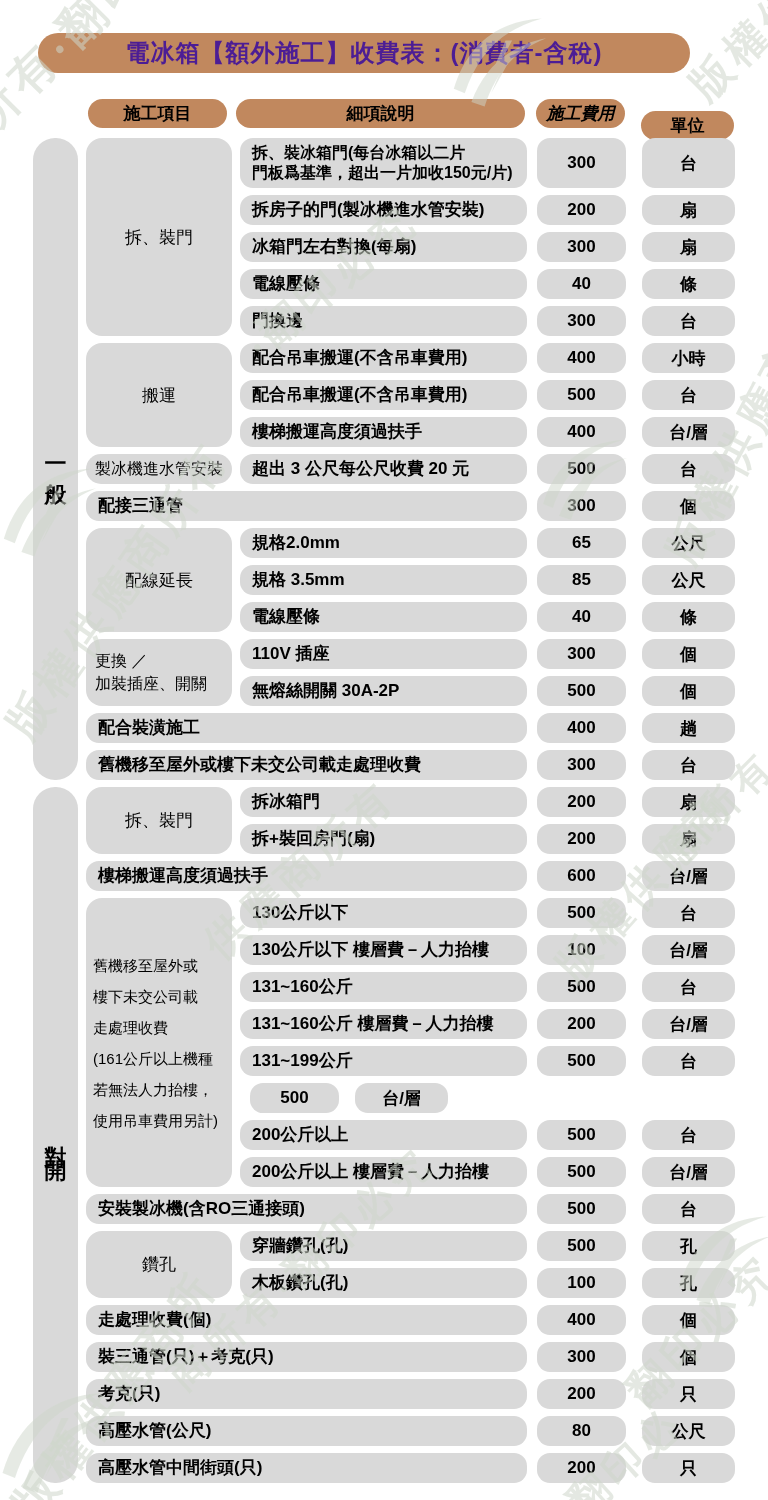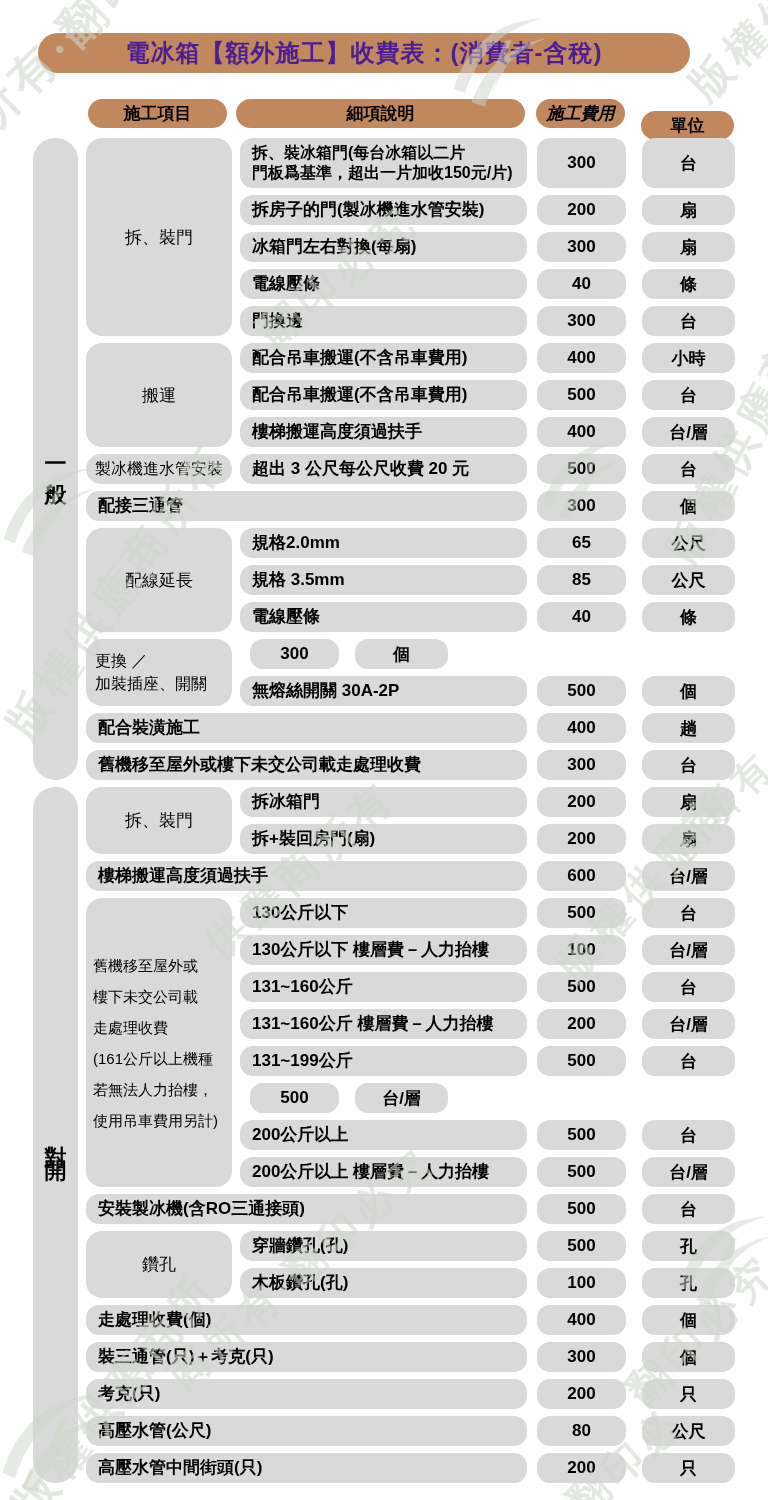--- a/index.html
+++ b/index.html
@@ -163,20 +163,21 @@
                 <div class="cell fee">40</div>
                 <div class="cell unit">條</div>
               </div>
             </div>
           </div>
           <div class="group">
             <div class="cat left">更換 ／
 加裝插座、開關</div>
             <div class="rows">
               <div class="row">
+                <div class="cell desc">110V 插座</div>
                 <div class="cell fee">300</div>
                 <div class="cell unit">個</div>
               </div>
               <div class="row">
                 <div class="cell desc">無熔絲開關 30A-2P</div>
                 <div class="cell fee">500</div>
                 <div class="cell unit">個</div>
               </div>
             </div>
           </div>

